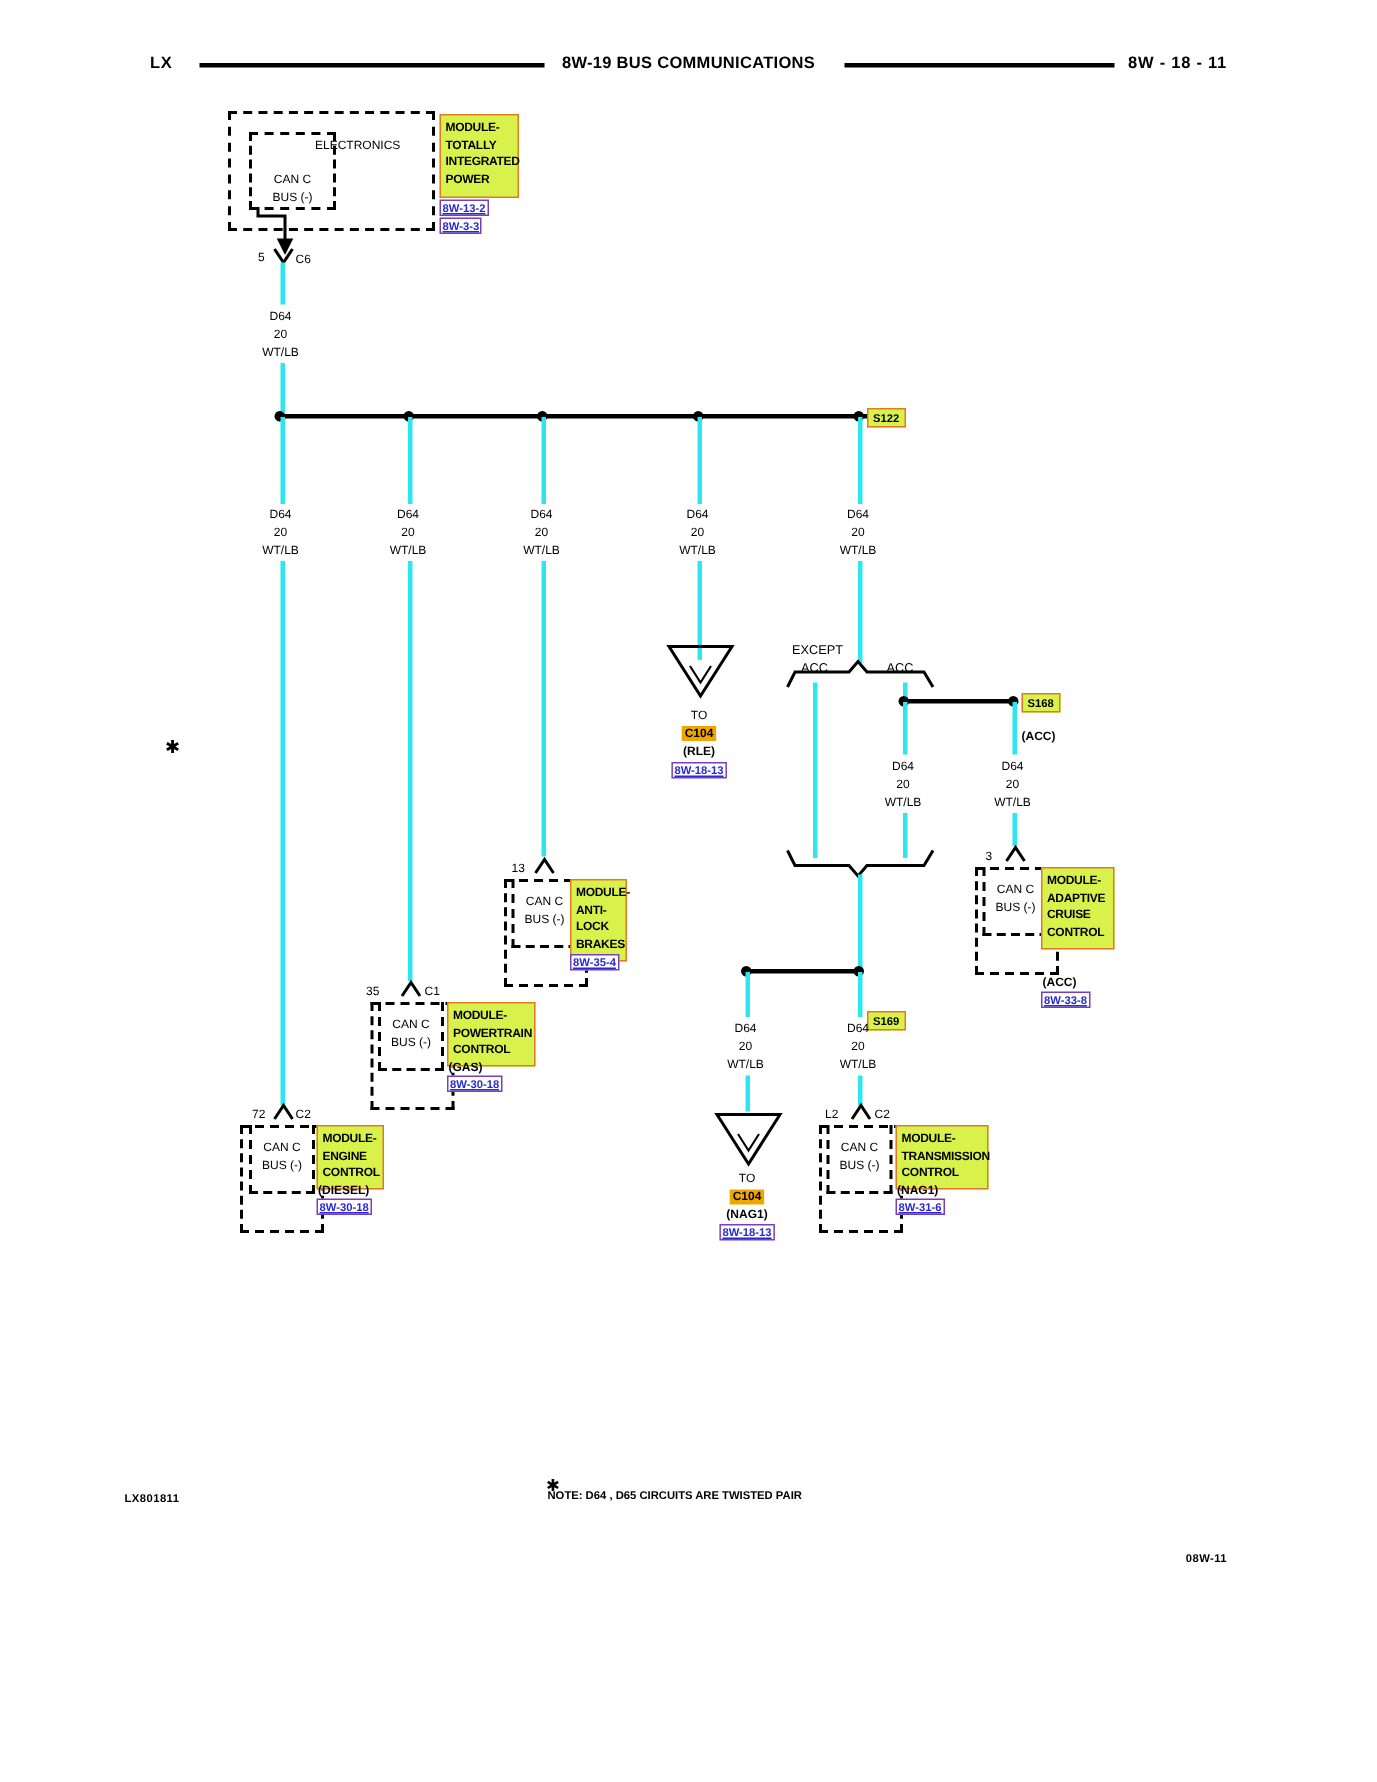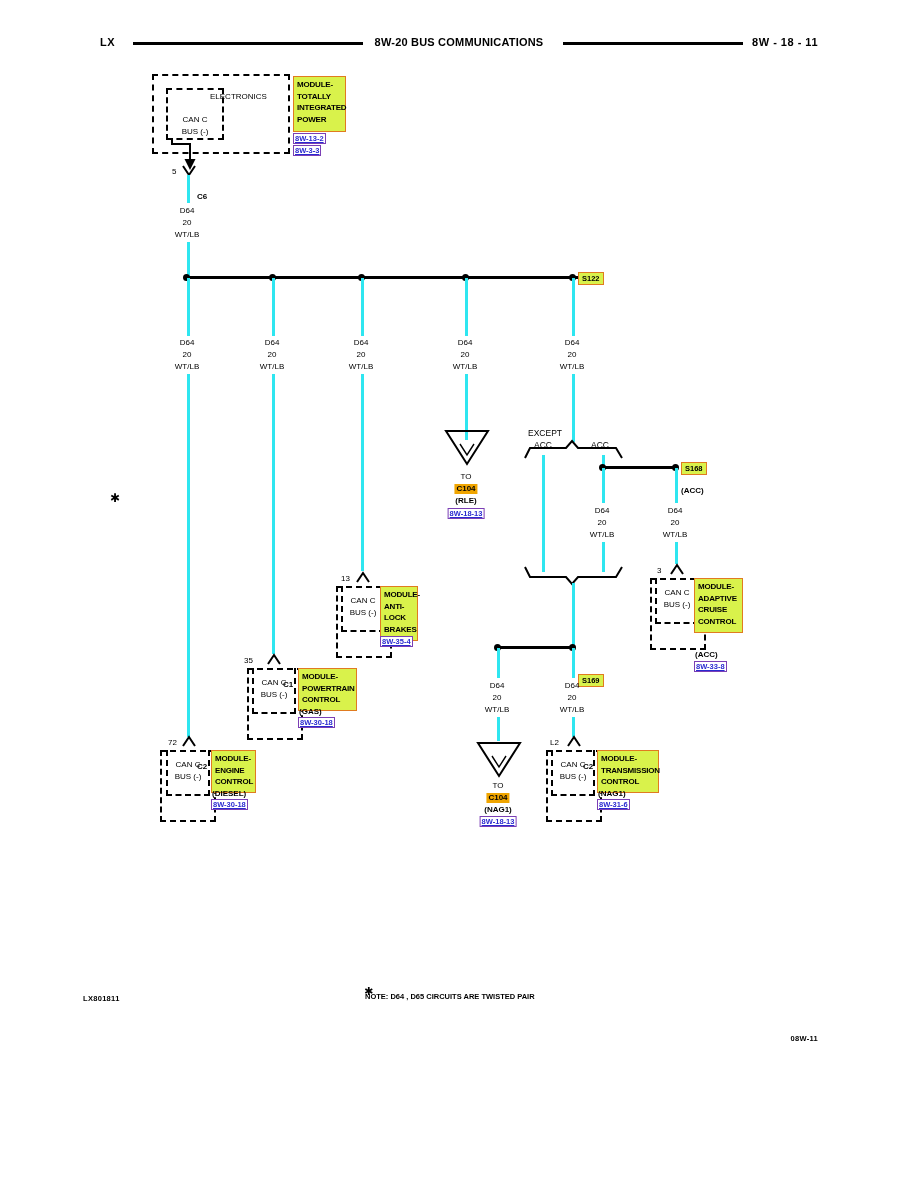--- a/index.html
+++ b/index.html
@@ -46,33 +46,33 @@
       font-size:7.5px;font-weight:bold;line-height:9px;padding:1px 3px;box-sizing:border-box;}
   .conn-hl{position:absolute;background:#f0a500;color:#000;font-size:8px;font-weight:bold;
       line-height:10px;padding:0 2px;box-sizing:border-box;transform:translateX(-50%);}
   .ref{position:absolute;border:1px solid #7b3fb5;color:#2a2ad0;background:#ffffff;
       font-size:7.5px;font-weight:bold;line-height:9px;padding:0 1px;box-sizing:border-box;
       text-decoration:underline;}
   .ref.ctrx{transform:translateX(-50%);}
 
   .opt-lbl{position:absolute;font-size:8.5px;font-weight:normal;white-space:nowrap;}
   .pin{position:absolute;font-size:8px;font-weight:normal;}
-  .conn-id{position:absolute;font-size:8px;font-weight:bold;margin-top:24px;}
+  .conn-id{position:absolute;font-size:8px;font-weight:normal;}
   .sub-lbl{position:absolute;font-size:8px;font-weight:bold;white-space:nowrap;}
   .to-lbl{position:absolute;font-size:8px;font-weight:normal;transform:translateX(-50%);}
   svg{display:block;overflow:visible;}
 </style>
 </head>
 <body>
 
 <div class="page">
 
   <div class="hdr-lx">LX</div>
   <div class="hdr-rule l"></div>
-  <div class="hdr-title">8W-20 BUS COMMUNICATIONS</div>
+  <div class="hdr-title">8W-19 BUS COMMUNICATIONS</div>
   <div class="hdr-rule r"></div>
   <div class="hdr-page">8W - 18 - 11</div>
 
   <div class="margin-star">✱</div>
 
   <div class="dash-box" style="left:152px;top:74px;width:138px;height:80px;"></div>
   <div class="inner-box" style="left:166px;top:88px;width:58px;height:52px;"></div>
   <div class="txtn" style="left:210px;top:92px;font-size:8px;">ELECTRONICS</div>
   <div class="txtn ctr" style="left:195px;top:115px;">CAN C</div>
   <div class="txtn ctr" style="left:195px;top:127px;">BUS (-)</div>

